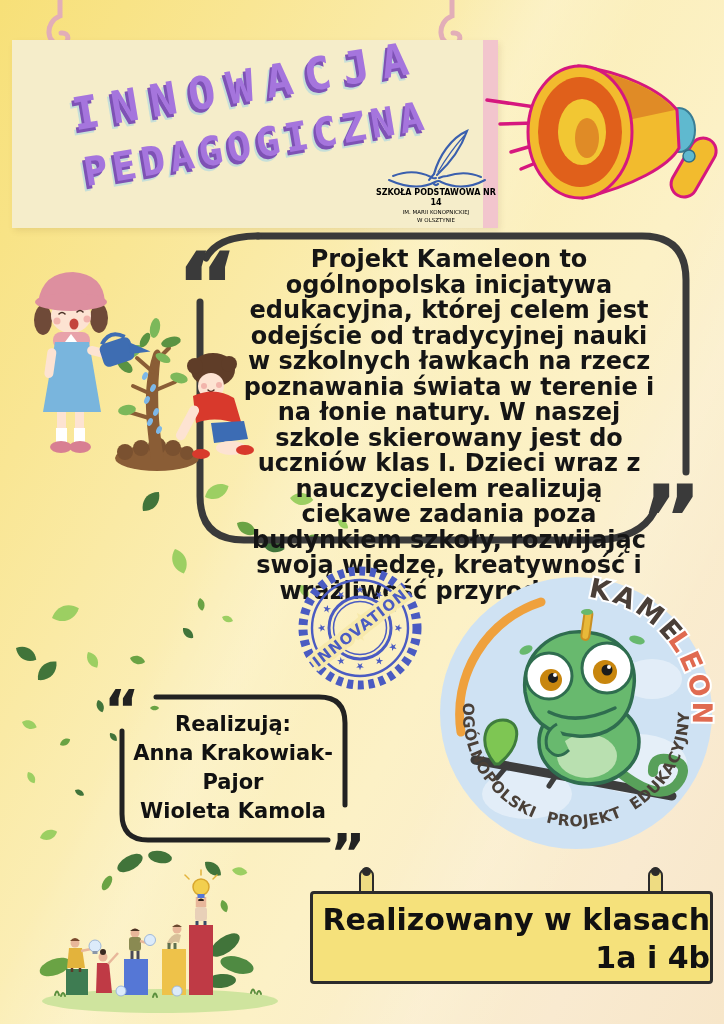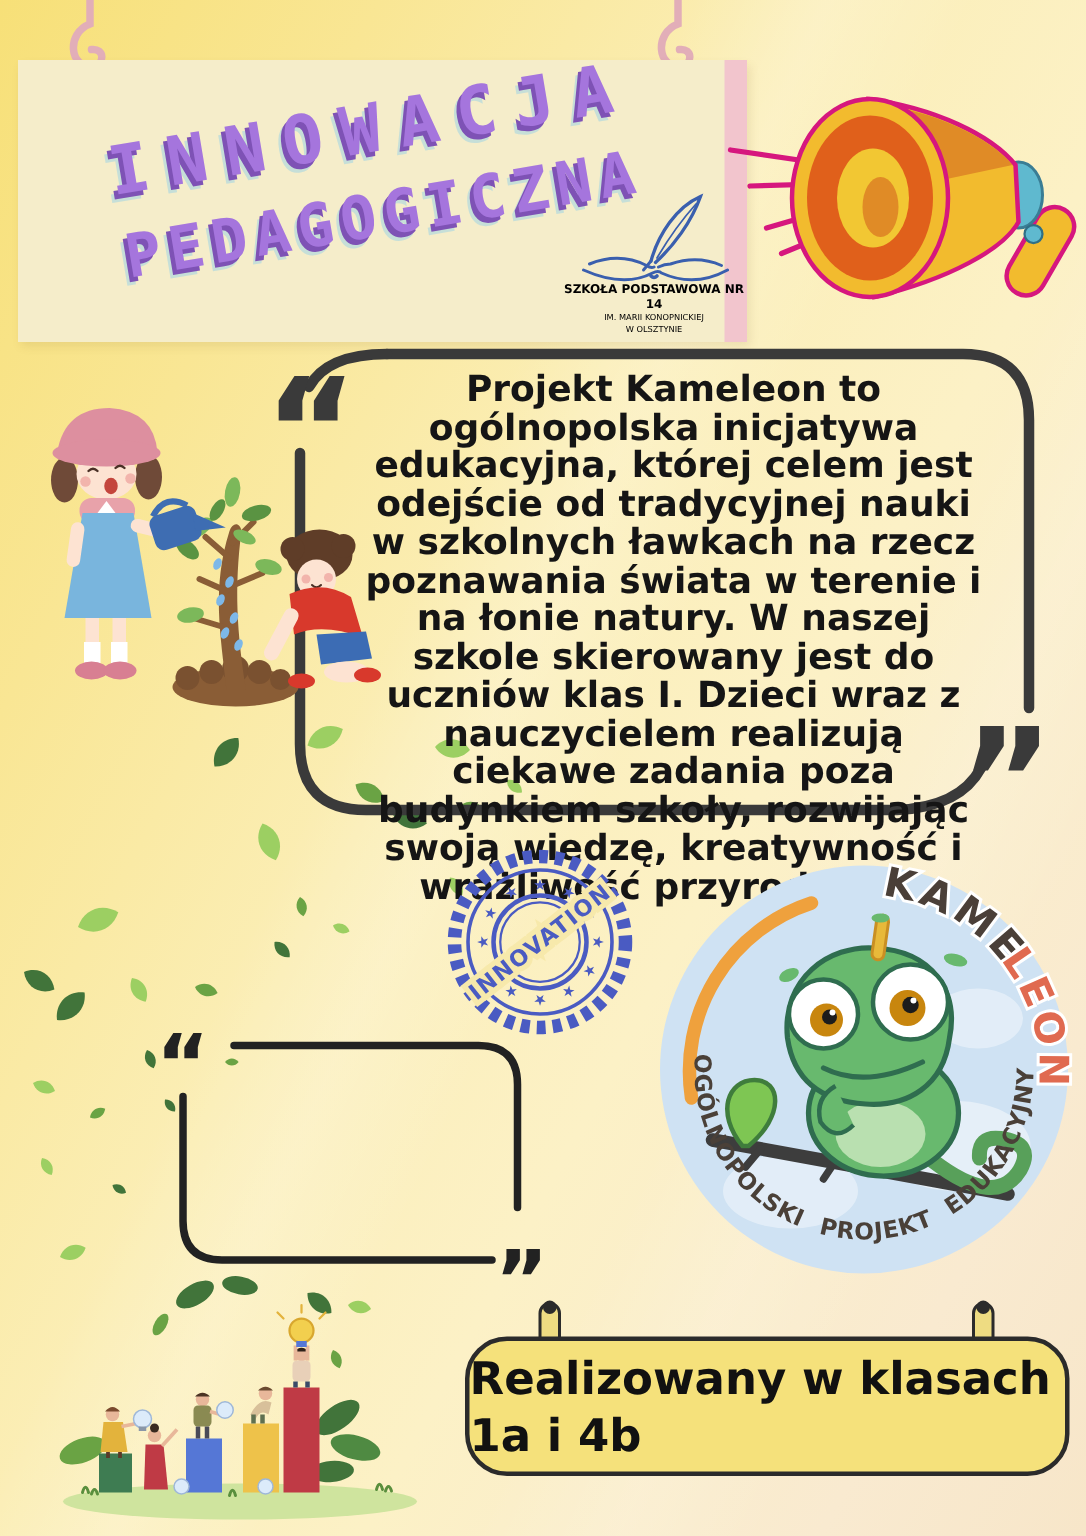--- a/index.html
+++ b/index.html
@@ -22,21 +22,21 @@
   .school{left:359px;top:86px;width:130px;text-align:center;color:#000000;}
   .school-name{font-size:8px;font-weight:bold;line-height:10px;}
   .school-sub{font-size:5.5px;line-height:8px;}
   
   .quote-text{left:237px;top:247px;width:424px;text-align:center;font-weight:bold;
     font-size:24px;line-height:25.5px;color:#151515;}
   .team-text{left:128px;top:710px;width:210px;text-align:center;font-weight:bold;
     font-size:21px;line-height:29px;color:#111;}
   
   .sign{left:310px;top:891px;width:403px;height:93px;background:#f5e17b;border:3px solid #2b2b2b;
-    border-radius:28px;box-sizing:border-box;text-align:left;color:#111;}
+    border-radius:4px;box-sizing:border-box;text-align:right;color:#111;}
   .sign-l{font-weight:bold;font-size:30px;line-height:38px;}
   .sign-l1{margin-top:7px;}
   .pin{width:15px;height:44px;background:#eedc82;border:2.5px solid #2b2b2b;border-radius:8px;box-sizing:border-box;}
   .pin::before,.pin::after{content:"";position:absolute;left:50%;width:9px;height:9px;margin-left:-4.5px;
     background:#2b2b2b;border-radius:50%;}
   .pin::before{top:-3px;} .pin::after{bottom:-3px;}
   svg{display:block;}
   svg text{font-family:"DejaVu Sans",sans-serif;}
 </style>
 </head>
@@ -323,20 +323,26 @@
   </svg>
 
   <svg class="abs" style="left:100px;top:683px;" width="270" height="200" viewBox="0 0 270 200">
     <g fill="none" stroke="#222" stroke-width="5" stroke-linecap="round">
       <path d="M56,14 H219 Q245,14 245,40 V122"></path>
       <path d="M22,48 V131 Q22,157 48,157 H228"></path>
     </g>
     <text x="4" y="45" font-size="54" font-weight="bold" fill="#222" font-family="DejaVu Serif,serif">“</text>
     <text x="230" y="189" font-size="54" font-weight="bold" fill="#222" font-family="DejaVu Serif,serif">”</text>
   </svg>
+  <div class="abs team-text">
+    <div>Realizują:</div>
+    <div>Anna Krakowiak-</div>
+    <div>Pajor</div>
+    <div>Wioleta Kamola</div>
+  </div>
 
   <svg class="abs" style="left:25px;top:845px;" width="270" height="175" viewBox="0 0 270 175">
     <g>
       <ellipse cx="105" cy="18" rx="14" ry="7" fill="#41743a" transform="rotate(-30 105 18)"></ellipse>
       <ellipse cx="135" cy="12" rx="12" ry="6" fill="#41743a" transform="rotate(10 135 12)"></ellipse>
       <ellipse cx="82" cy="38" rx="8" ry="4" fill="#6aa344" transform="rotate(-60 82 38)"></ellipse>
       <ellipse cx="30" cy="122" rx="16" ry="8" fill="#6aa344" transform="rotate(-20 30 122)"></ellipse>
       <ellipse cx="200" cy="100" rx="17" ry="8" fill="#41743a" transform="rotate(-35 200 100)"></ellipse>
       <ellipse cx="212" cy="120" rx="17" ry="8" fill="#4f8a42" transform="rotate(15 212 120)"></ellipse>
       <ellipse cx="196" cy="136" rx="15" ry="7" fill="#41743a" transform="rotate(-5 196 136)"></ellipse>

